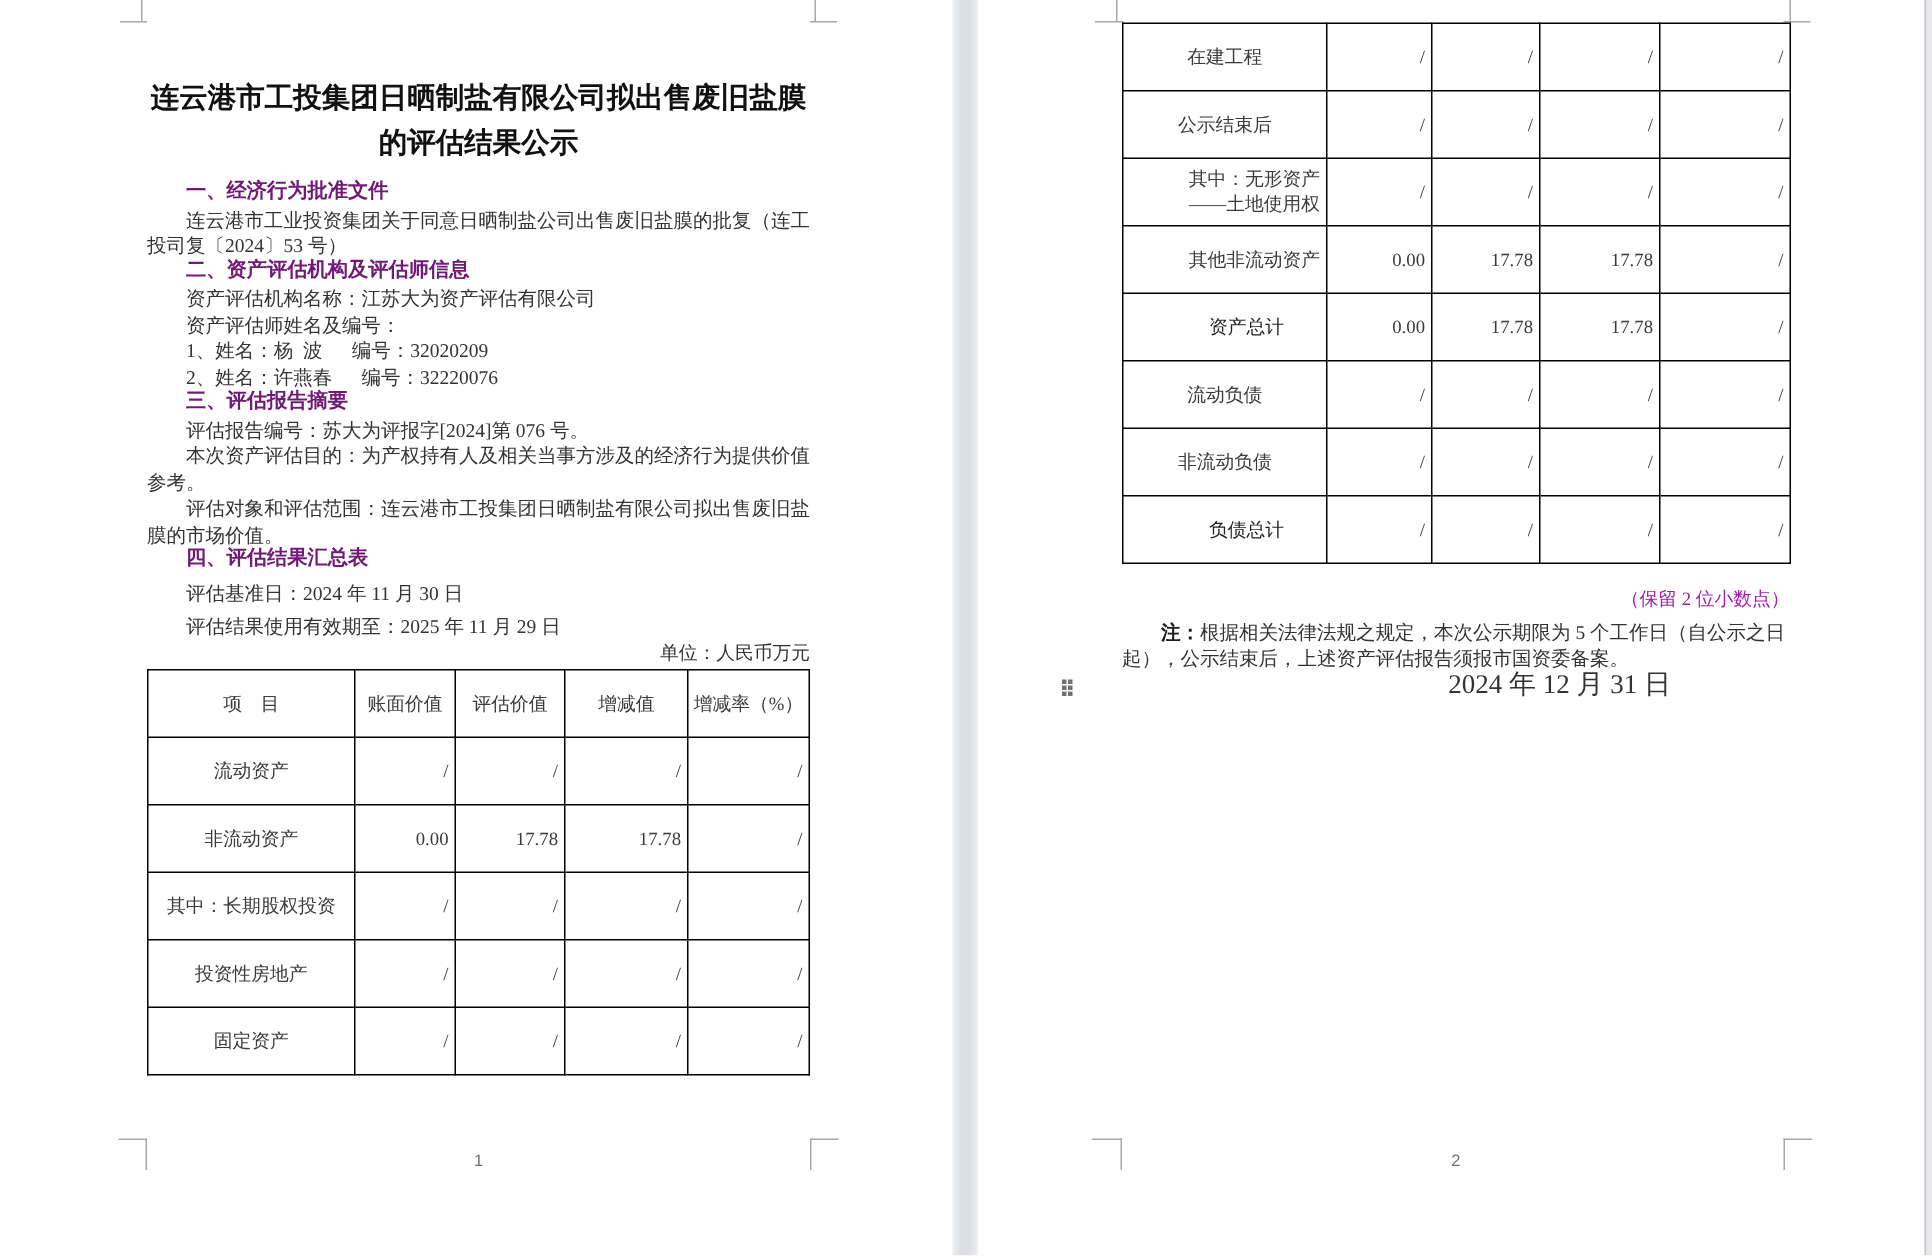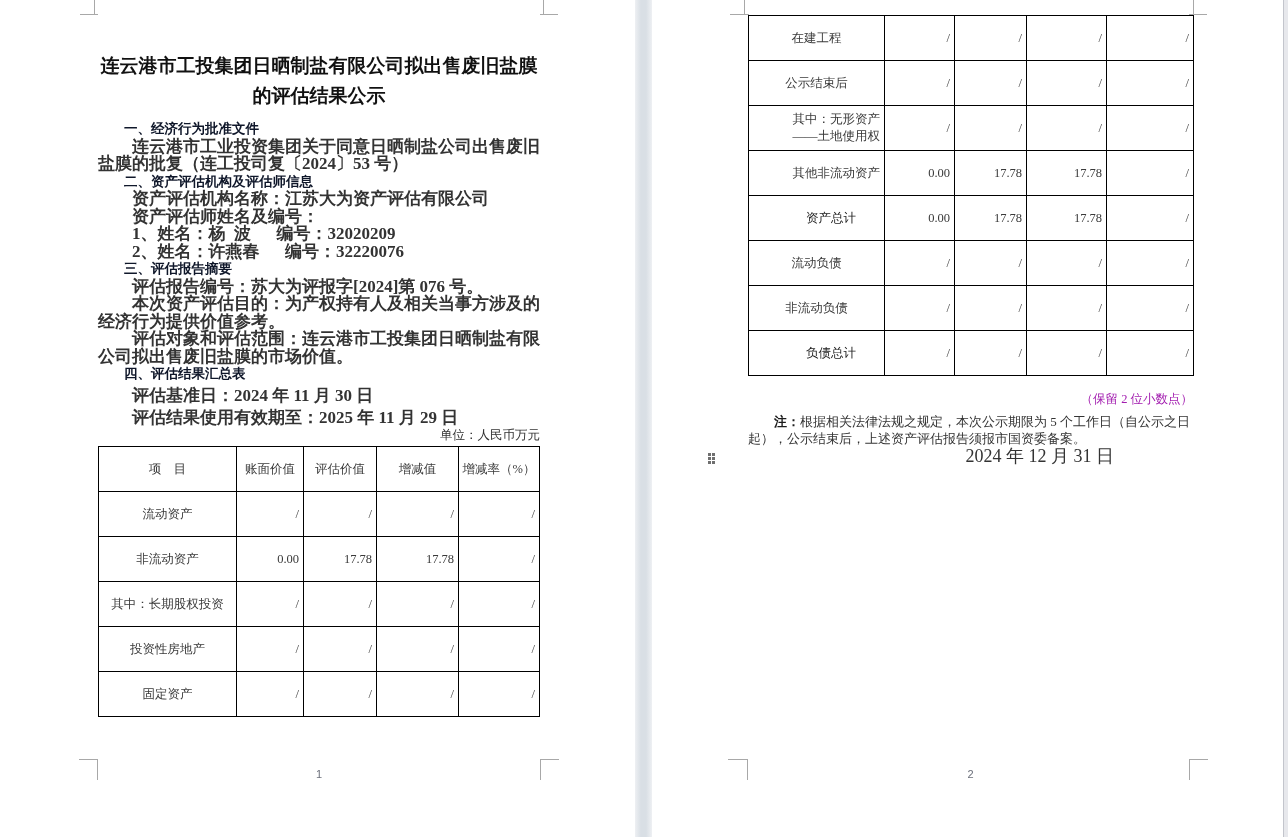--- a/index.html
+++ b/index.html
@@ -16,24 +16,24 @@
 
   
   .mark { position:absolute; background:#a8a8a8; }
 
   
   .content { position:absolute; left:98px; top:0; width:442px; }
   #page2 .content { left:96px; width:445px; }
 
   .doc-title { margin-top:51px; font-family:"Liberation Sans","DejaVu Sans",sans-serif;
                font-weight:bold; font-size:19px; line-height:30px; text-align:center; color:#111; }
-  .h { font-family:Liberation Sans, sans-serif; font-weight:bold; font-size:13.5px;
-       line-height:17.5px; padding-left:26px; color:#0f172a; }
+  .h { font-family:Liberation Mono, monospace; font-weight:bold; font-size:13.5px;
+       line-height:17.5px; padding-left:26px; color:#701a75; }
   .h1m { margin-top:9px; }
-  .p { font-size:17px; line-height:17.5px; text-indent:2em; white-space:pre-wrap; color:#333;font-weight:bold; }
+  .p { font-size:13px; line-height:17.5px; text-indent:2em; white-space:pre-wrap; color:#333; }
   .gap4 { margin-top:4px; } .gap5 { margin-top:5px; }
   .unit { font-size:12.5px; line-height:17.5px; text-align:right; margin-top:0; color:#333; }
 
   table { border-collapse:collapse; table-layout:fixed; width:441px; margin-top:2px;
           font-size:12.5px; color:#3a3a3a; }
   #page2 table { width:445px; margin-top:15px; }
   td, th { border:1px solid #000; height:45px; vertical-align:middle;
            white-space:pre-line; font-weight:normal; }
   th { text-align:center; }
   td.lbl { text-align:center; }

